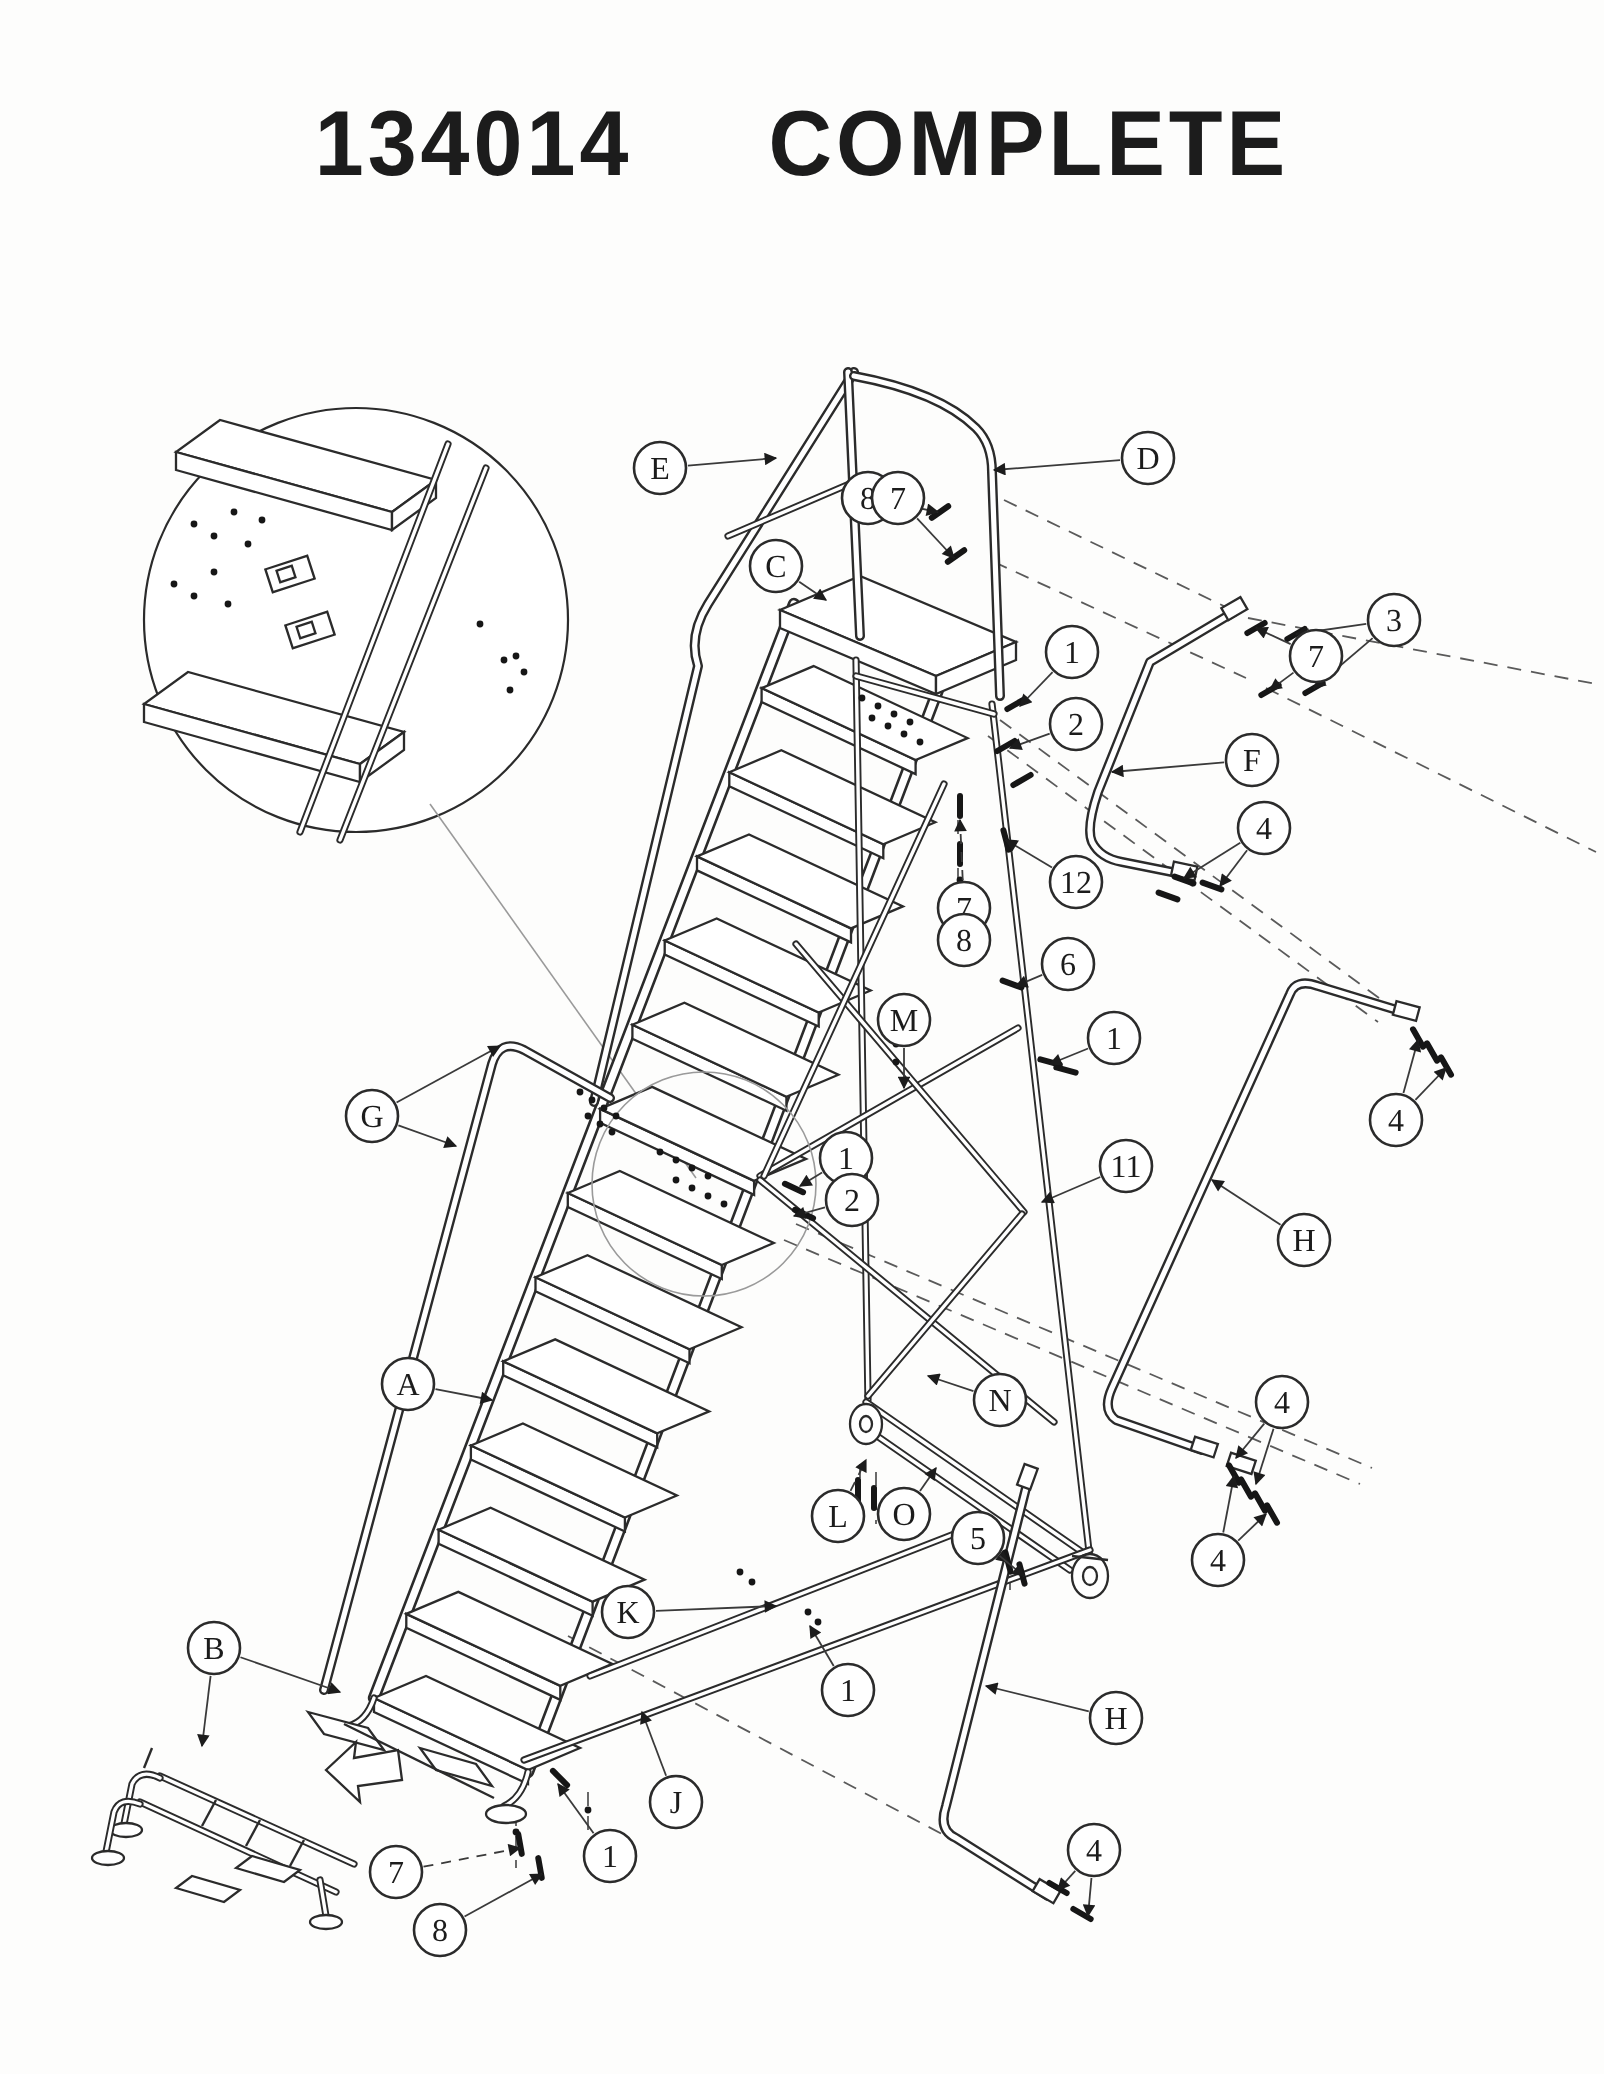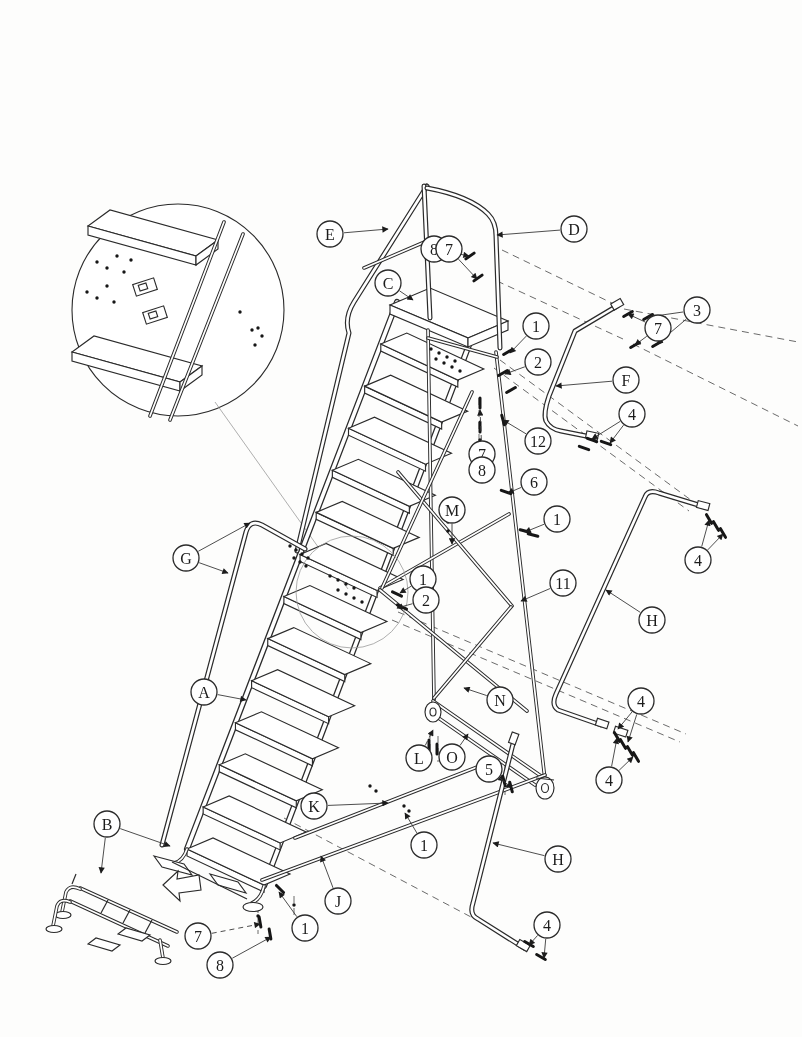--- a/index.html
+++ b/index.html
@@ -24,20 +24,24 @@
   .leader{stroke:#3a3a3a;stroke-width:0.9;fill:none;}
   .leader.dashed{stroke-dasharray:5 4;}
   .dot{fill:#161616;}
   .bolt{stroke:#161616;stroke-width:3;stroke-linecap:round;}
   .faint{stroke:#9a9a9a;stroke-width:0.8;fill:none;}
 </style>
 </head>
 <body>
 
 <div id="page">
+  <div id="title">
+    <span>134014</span>
+    <span>COMPLETE</span>
+  </div>
 
   <svg id="art" width="802" height="1037" viewBox="0 0 802 1037">
     <defs>
       <marker id="arr" viewBox="0 0 10 10" refX="9" refY="5" markerWidth="9" markerHeight="7" orient="auto">
         <path d="M0,0 L10,5 L0,10 z" fill="#1c1c1c"></path>
       </marker>
     </defs>
 
     <g id="dash-layer">
         <line x1="502" y1="250" x2="616" y2="305" class="dash"></line>

